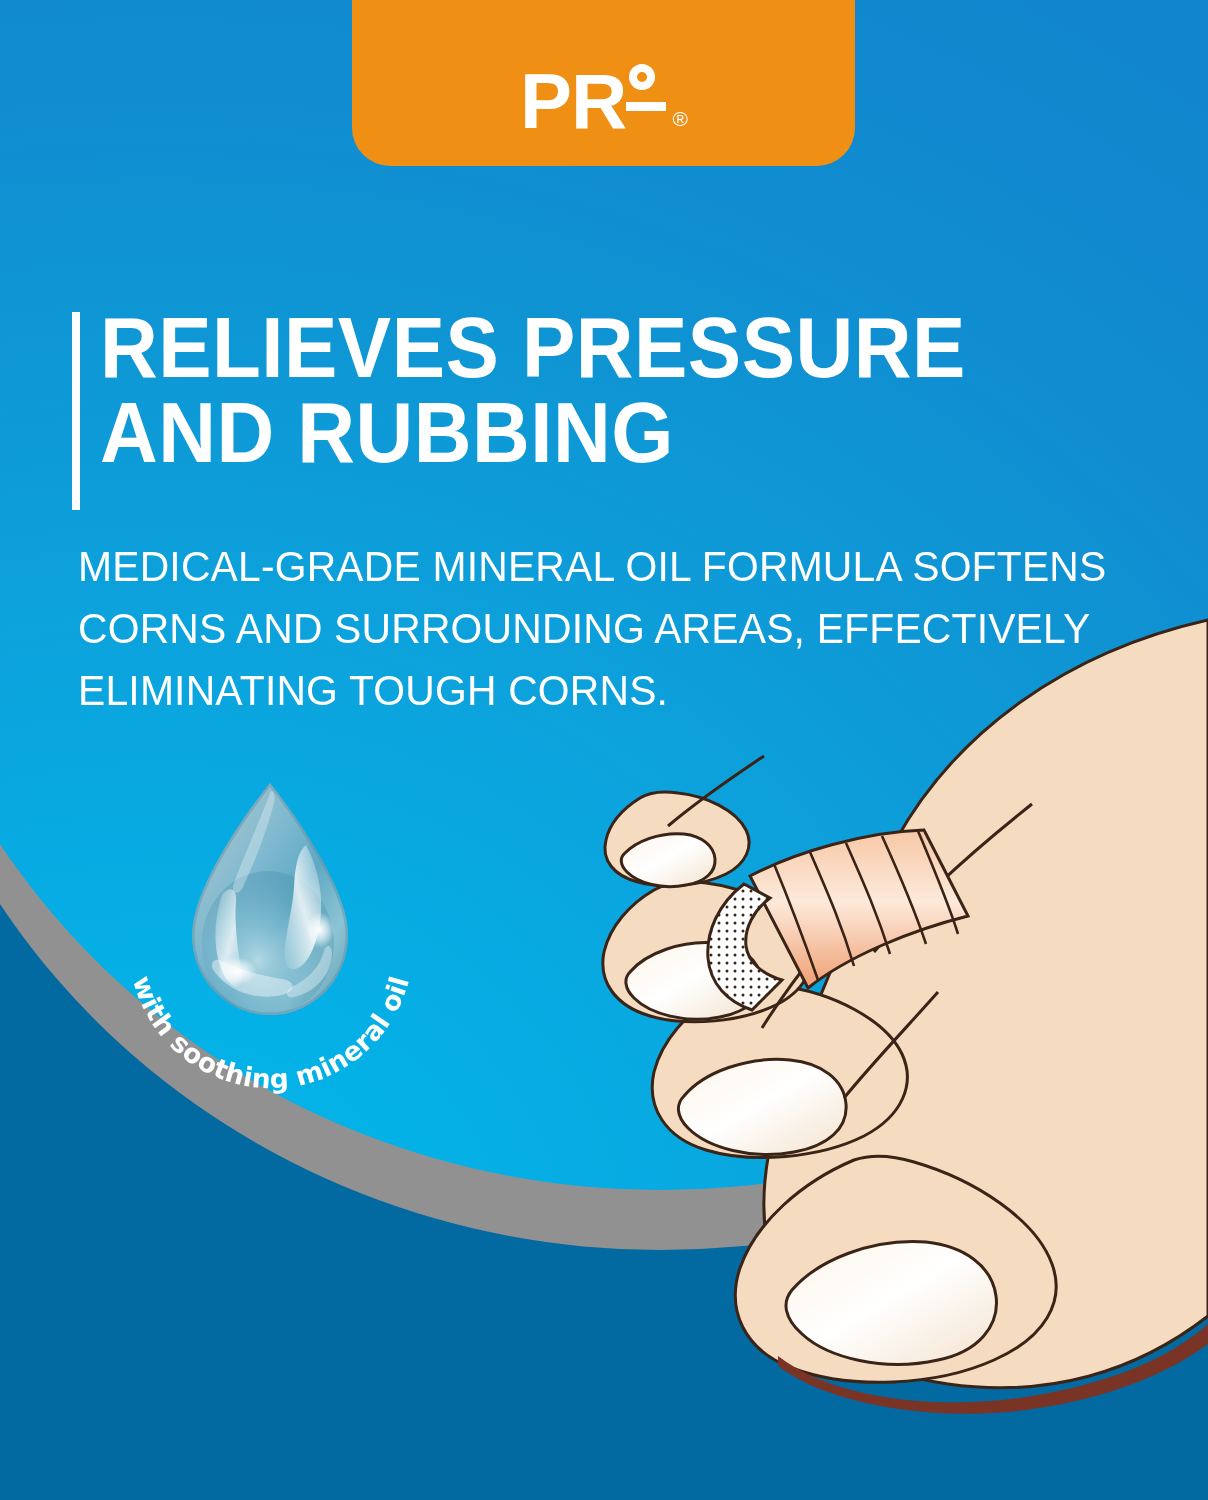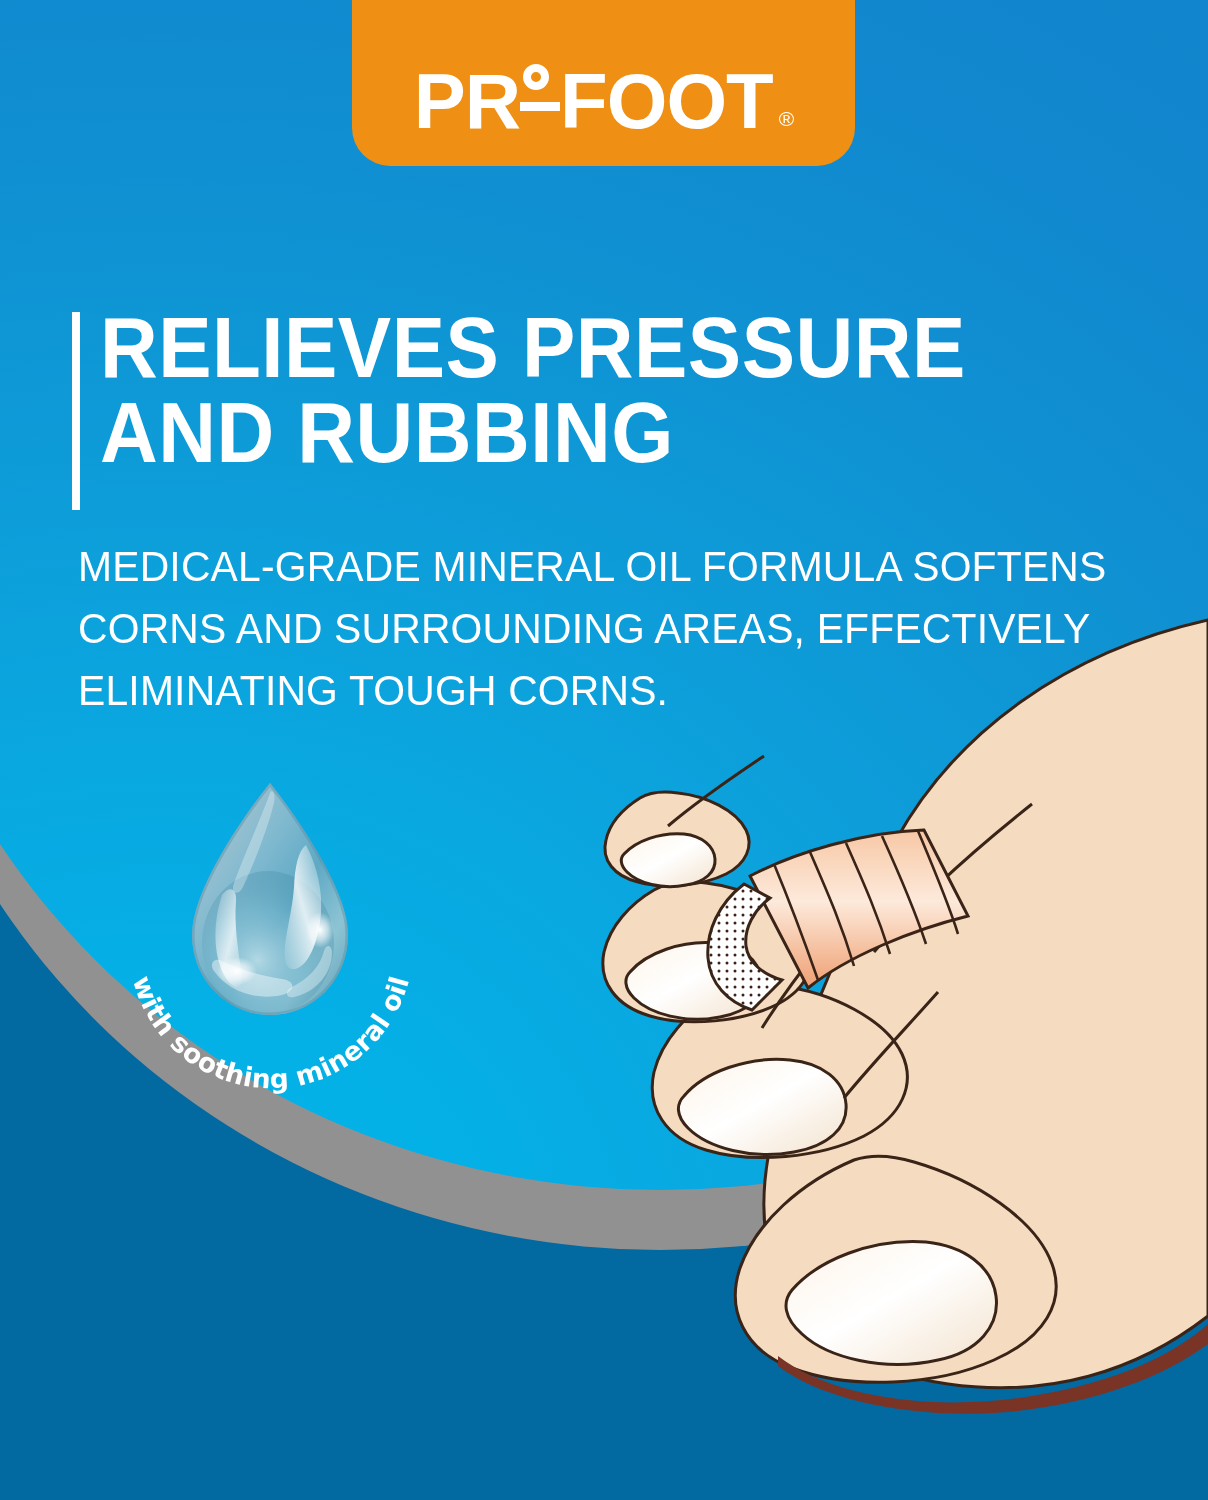--- a/index.html
+++ b/index.html
@@ -206,21 +206,20 @@
     <div class="blue-fill"></div>
   </div>
 
   <div class="logo-tab">
     <div class="wordmark">
       <span class="w-pr">PR</span>
       <span class="w-o-sup">
         <span class="ring"></span>
           <span class="bar"></span>
       </span>
-      <span class="w-foot">FOOT</span>
       <span class="w-reg">®</span>
     </div>
   </div>
 
   <div class="accent-bar"></div>
 
   <div class="headline">
     <span class="hl-line">RELIEVES PRESSURE</span>
     <span class="hl-line">AND RUBBING</span>
   </div>

